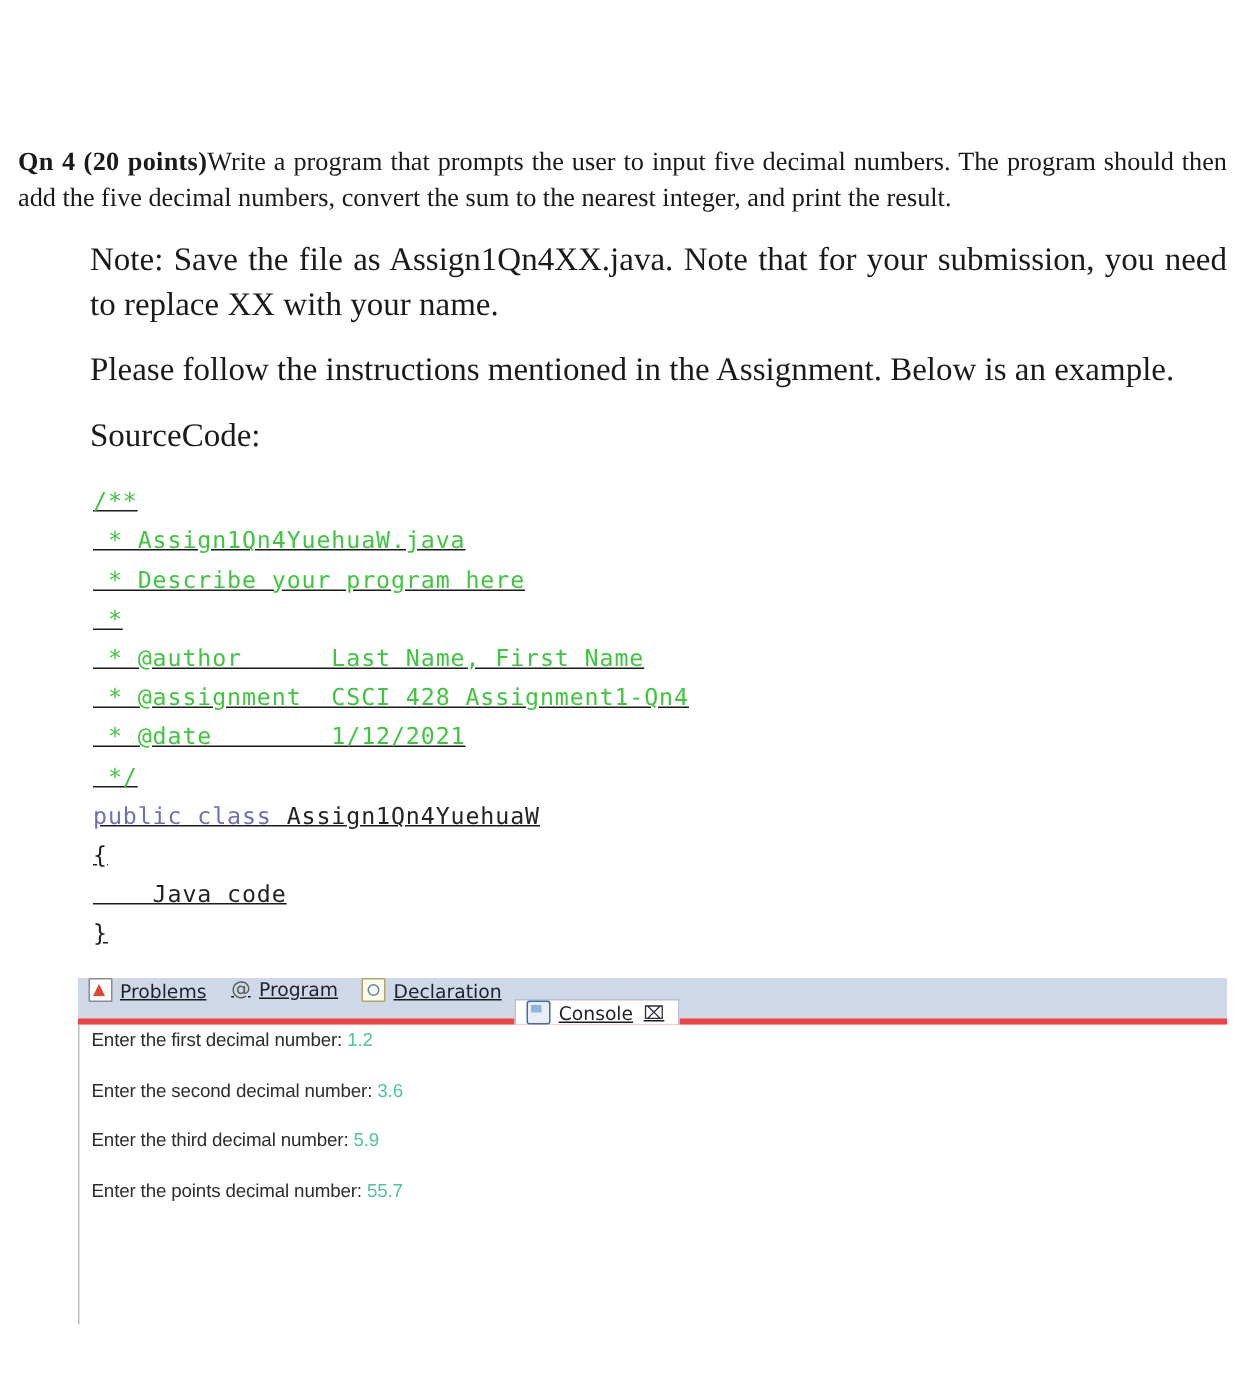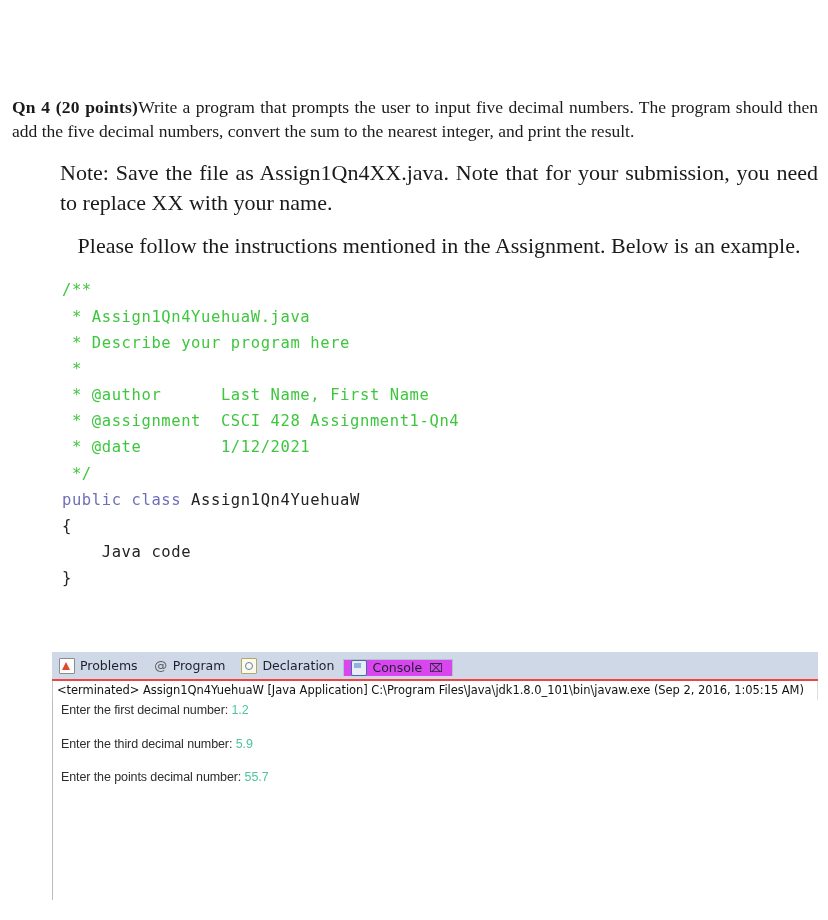--- a/index.html
+++ b/index.html
@@ -38,67 +38,69 @@
   .q-block .q-body {
     display: inline;
   }
 
   .para {
     margin: 14px 10px 0 60px;
     font-size: 22px;
     line-height: 1.36;
     text-align: justify;
   }
-  .para.nojust { text-align: center; }
+  .para.nojust { text-align: left; }
 
   
   .code {
     margin: 16px 0 0 62px;
     font-family: "DejaVu Sans Mono", "Liberation Mono", monospace;
     font-size: 15.5px;
     line-height: 1.69;
     white-space: pre;
     letter-spacing: 0.6px;
+    text-decoration: underline;
   }
   .code .cmt { color: #3fc63f; }
   .code .kw  { color: #6f6fb8; }
   .code .pln { color: #232323; }
 
   
   .console-shot {
     position: absolute;
     left: 52px;
     top: 652px;
     width: 766px;
     font-family: "DejaVu Sans", "Liberation Sans", sans-serif;
   }
   .tabbar {
     position: relative;
     height: 27px;
     background: #cfd8e6;
-    border-bottom: 2px solid #ef4444;
+    border-bottom: 4px solid #ef4444;
     display: flex;
-    align-items: center;
+    align-items: flex-start;
+    text-decoration: underline;
   }
   .tab {
     display: flex;
     align-items: center;
     gap: 5px;
     padding: 0 9px 0 7px;
     font-size: 12.5px;
     color: #1f1f2e;
     white-space: nowrap;
     position: relative;
   }
   .tab.active {
-    background: #d946ef;
+    background: #ffffff;
     border-left: 1px solid #b6c0cf;
     border-right: 1px solid #b6c0cf;
     border-top: 1px solid #b6c0cf;
-    margin-top: 3px;
+    margin-top: 14px;
   }
   .tab-icon {
     width: 14px; height: 14px;
     display: inline-block;
     position: relative;
     flex: 0 0 auto;
   }
   
   .ico-problems {
     background: #fdfdfd;
@@ -193,20 +195,21 @@
 <div class="doc">
 
   <div class="q-block">
     <span class="q-label">Qn 4  (20 points)</span><span class="q-body">Write a program that prompts the user to input five decimal numbers. The program should then add the five decimal numbers, convert the sum to the nearest integer, and print the result.</span>
   </div>
 
   <div class="para">Note: Save the file as Assign1Qn4XX.java. Note that for your submission, you need to replace XX with your name.</div>
 
   <div class="para nojust">Please follow the instructions mentioned in the Assignment. Below is an example.</div>
 
+  <div class="para nojust">SourceCode:</div>
 
   <div class="code"><span class="cmt">/**</span>
 <span class="cmt"> * Assign1Qn4YuehuaW.java</span>
 <span class="cmt"> * Describe your program here</span>
 <span class="cmt"> *</span>
 <span class="cmt"> * @author      Last Name, First Name</span>
 <span class="cmt"> * @assignment  CSCI 428 Assignment1-Qn4</span>
 <span class="cmt"> * @date        1/12/2021</span>
 <span class="cmt"> */</span>
 <span class="kw">public class</span><span class="pln"> Assign1Qn4YuehuaW</span>
@@ -232,20 +235,20 @@
       <span>Declaration</span>
     </div>
     <div class="tab active">
       <span class="tab-icon ico-console"></span>
       <span>Console</span>
       <span class="tab-close">⌧</span>
     </div>
     <div class="tabbar-filler"></div>
   </div>
 
-  <div class="statusline">&lt;terminated&gt; Assign1Qn4YuehuaW [Java Application] C:\Program Files\Java\jdk1.8.0_101\bin\javaw.exe (Sep 2, 2016, 1:05:15 AM)</div>
 
   <div class="console-body">
     <div class="cline"><span>Enter the first decimal number: </span><span class="val">1.2</span></div>
+    <div class="cline"><span>Enter the second decimal number: </span><span class="val">3.6</span></div>
     <div class="cline"><span>Enter the third decimal number: </span><span class="val">5.9</span></div>
     <div class="cline"><span>Enter the points decimal number: </span><span class="val">55.7</span></div>
   </div>
 </div>
 
 </body></html>

